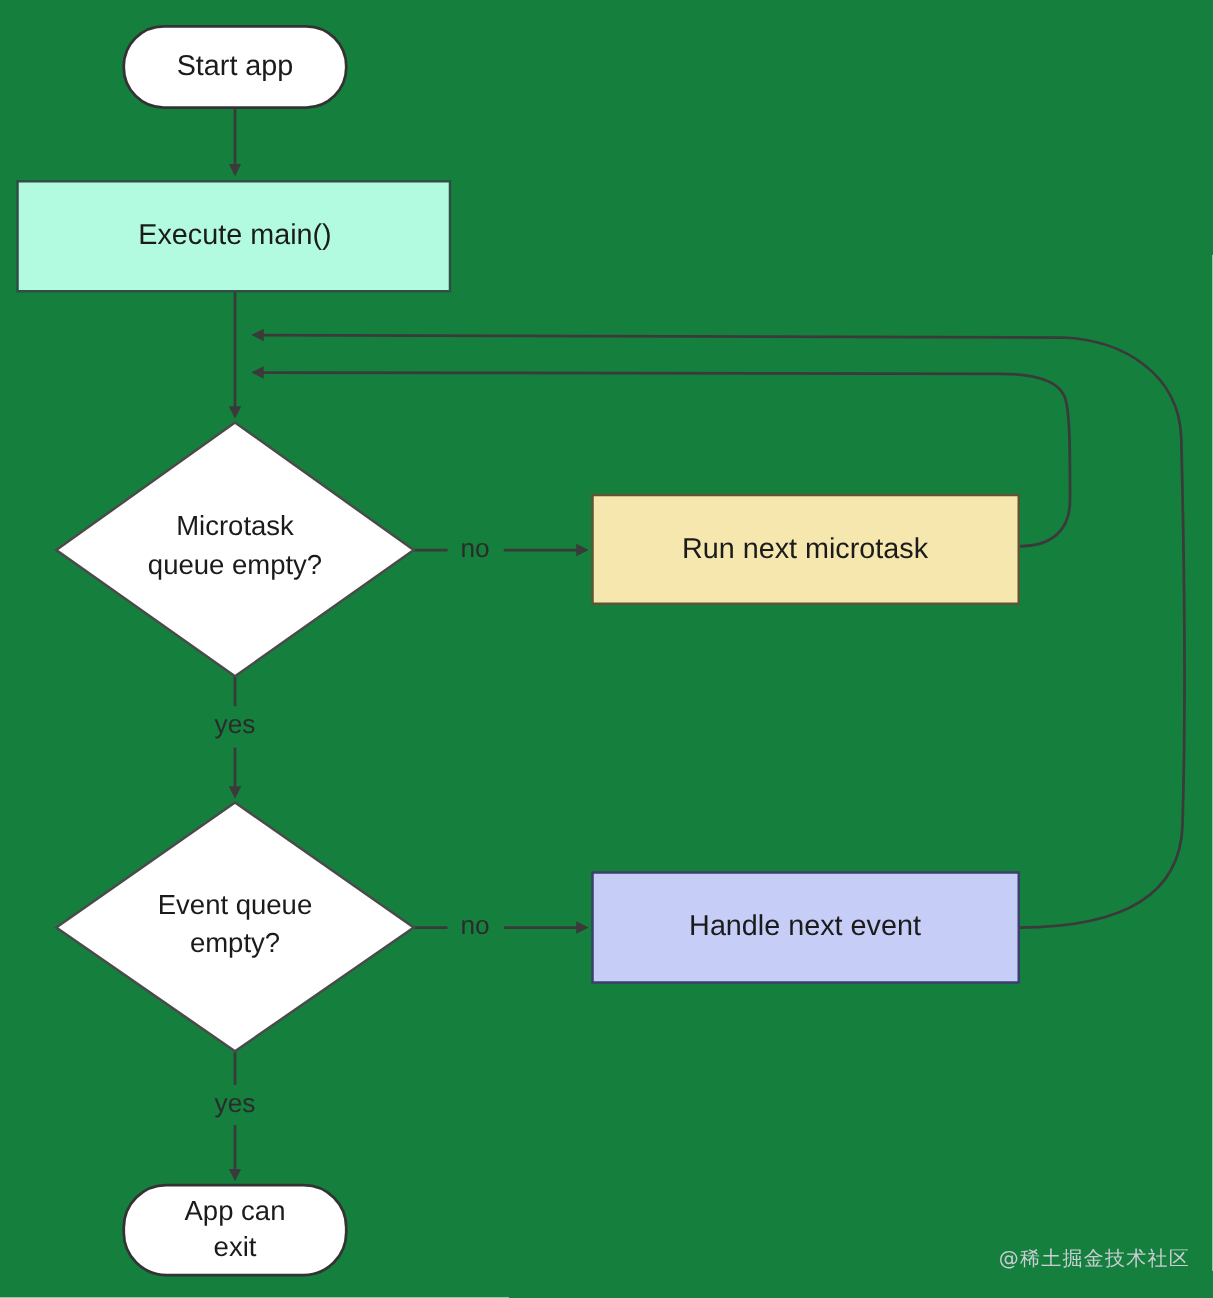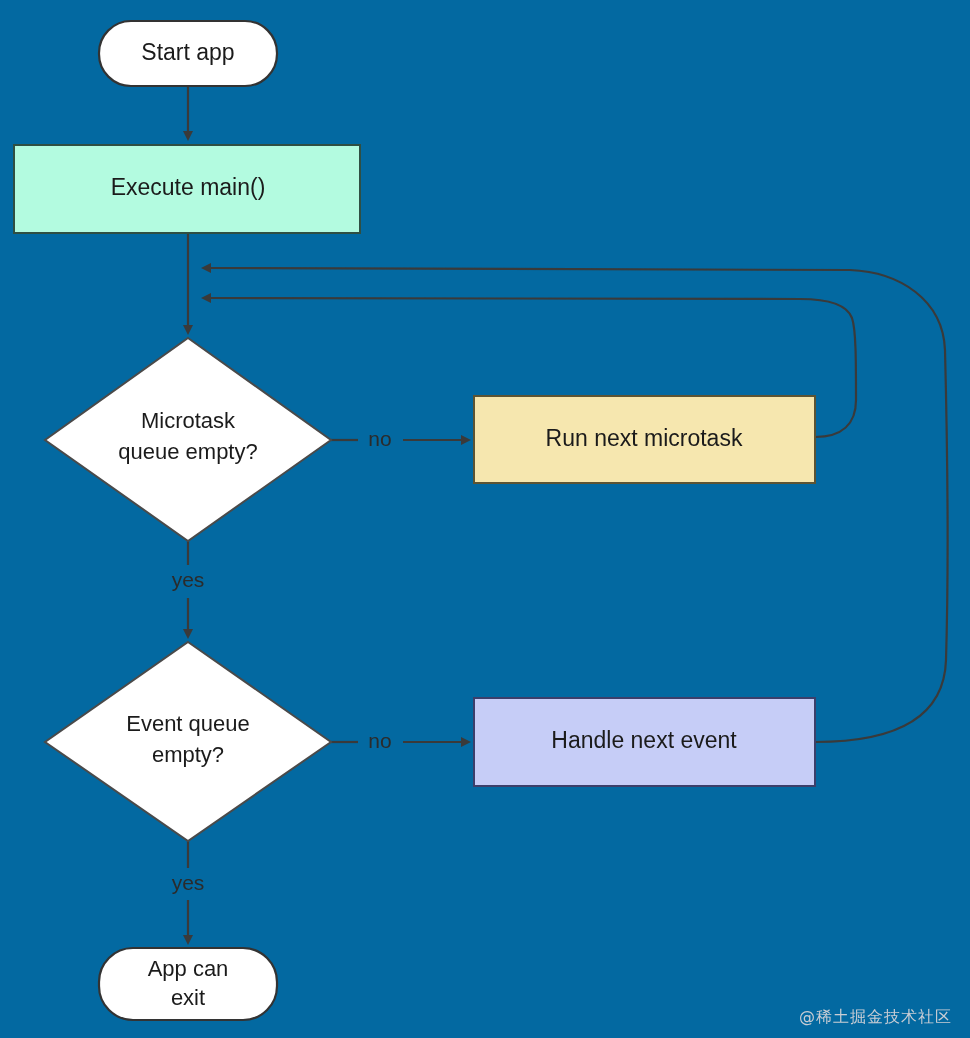--- a/index.html
+++ b/index.html
@@ -7,21 +7,21 @@
     padding: 0;
     background: #ffffff;
   }
   body {
     font-family: "Liberation Sans", sans-serif;
   }
   #canvas {
     position: relative;
     width: 970px;
     height: 1038px;
-    background: #0369a1;
+    background: #15803d;
     overflow: hidden;
   }
   svg#flow {
     display: block;
     width: 970px;
     height: 1038px;
   }
   .node-terminal {
     fill: #ffffff;
     stroke: #333333;
@@ -61,21 +61,21 @@
   .edge-label {
     font-family: "Liberation Sans", sans-serif;
     font-size: 21px;
     fill: #2b2b2b;
     text-anchor: middle;
     dominant-baseline: middle;
   }
   .watermark {
     position: absolute;
     right: 18px;
-    bottom: 10px;
+    bottom: 20px;
     font-family: "DejaVu Sans", sans-serif;
     font-size: 16px;
     color: #c9cdd4;
     letter-spacing: 1px;
     user-select: none;
     white-space: nowrap;
   }
 </style>
 </head>
 <body>

